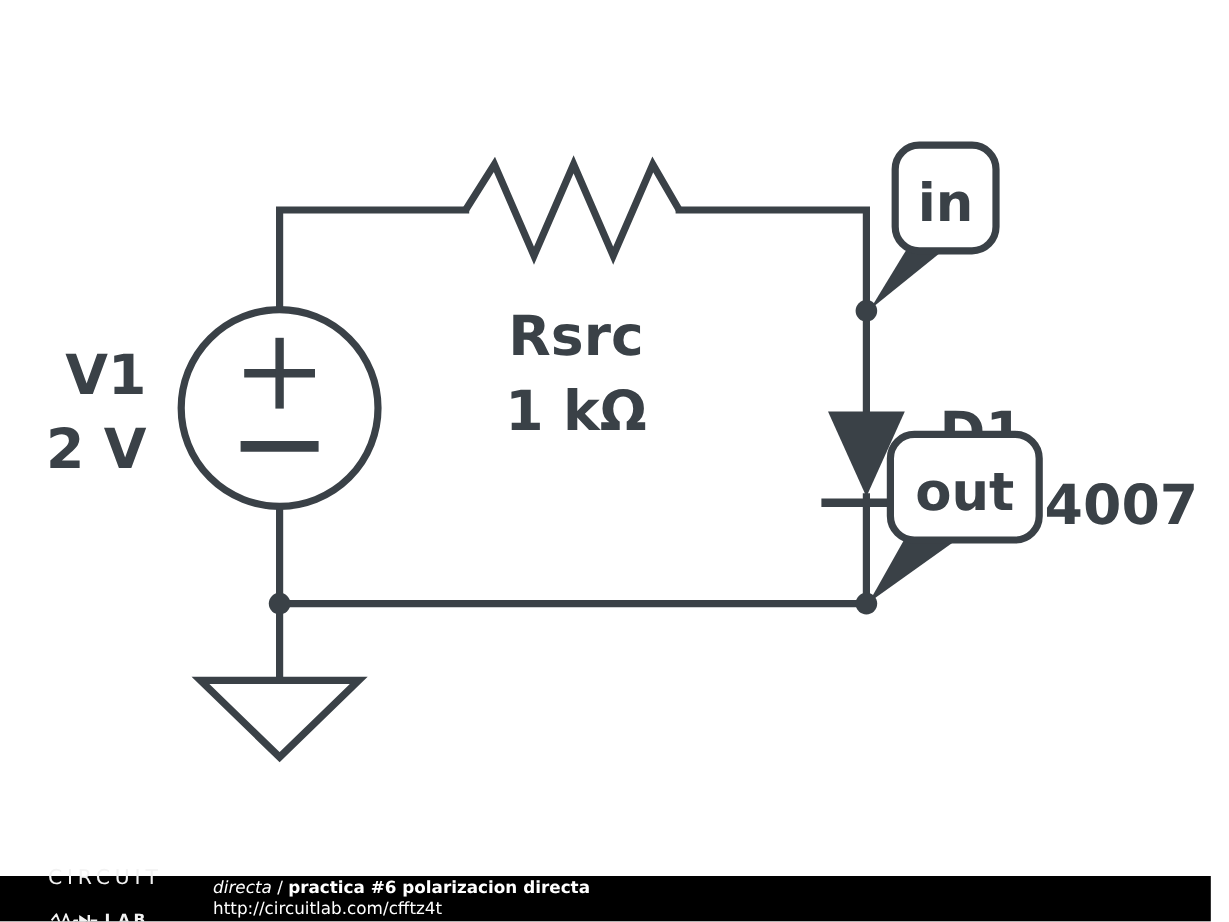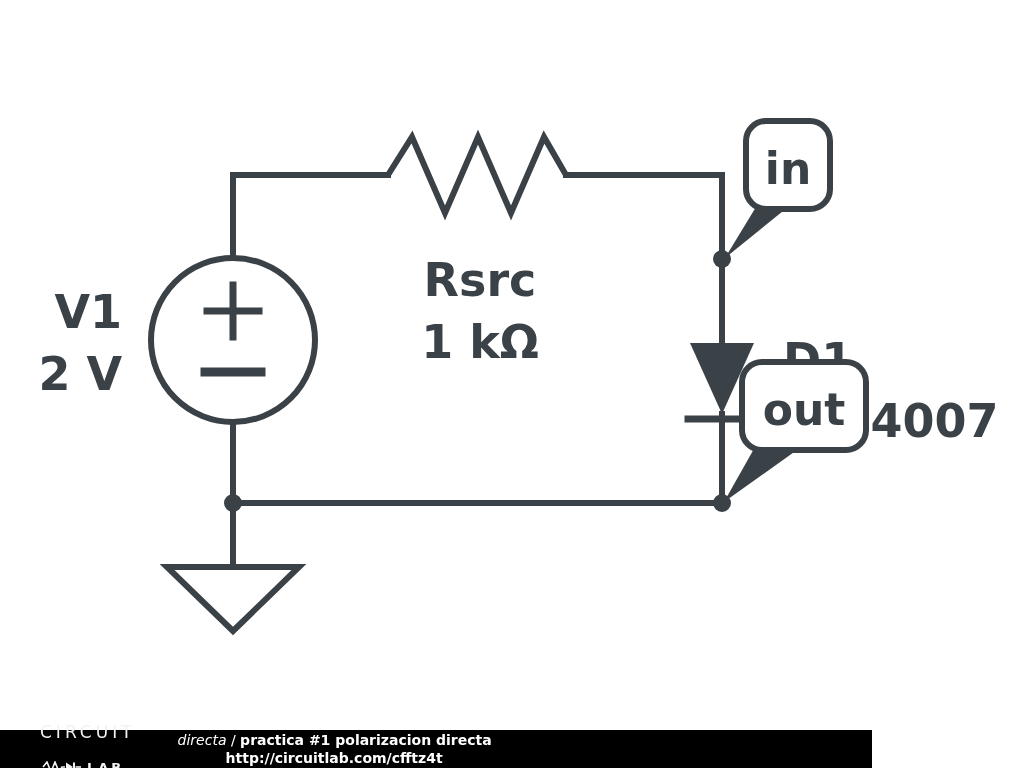--- a/index.html
+++ b/index.html
@@ -18,21 +18,21 @@
     fill: #3a4147;
     font-family: "DejaVu Sans", "Liberation Sans", sans-serif;
     font-weight: 700;
   }
   .lbl-big { font-size: 46px; }
   .lbl-node { font-size: 44px; }
 
   .footer {
     position: absolute;
     left: 0; bottom: 0;
-    width: 872px; height: 38px;
+    width: 1009px; height: 38px;
     background: #000000;
     color: #ffffff;
     display: flex;
     align-items: center;
   }
   .logo {
     margin-left: 40px;
     display: flex;
     flex-direction: column;
     line-height: 1;
@@ -58,21 +58,21 @@
     color: #f2f2f2;
   }
   .credit {
     margin-left: 42px;
     font-size: 14px;
     line-height: 1.3;
   }
   .credit .author { font-style: italic; font-weight: 400; }
   .credit .sep { font-weight: 400; }
   .credit .title { font-weight: 700; }
-  .credit .url { font-weight: 700; margin-left: 48px; }
+  .credit .url { font-weight: 400; }
 </style>
 </head>
 <body>
 
 <div class="stage">
 
   <svg class="schematic" width="1024" height="730" viewBox="0 0 1024 730" xmlns="http://www.w3.org/2000/svg">
 
     <g stroke="#3a4147" stroke-width="6" fill="none" stroke-linecap="square">
       <path d="M233,258 L233,175 L388,175"></path>
@@ -141,19 +141,19 @@
           <line x1="32" y1="1.5" x2="32" y2="10.5" stroke="#f2f2f2" stroke-width="2"></line>
           <line x1="33.5" y1="6" x2="39" y2="6" stroke="#f2f2f2" stroke-width="1.6"></line>
         </svg>
         <span class="logo-bottom">LAB</span>
       </span>
     </div>
     <div class="credit">
       <div>
         <span class="author">directa</span>
         <span class="sep">/</span>
-        <span class="title">practica #1 polarizacion directa</span>
+        <span class="title">practica #6 polarizacion directa</span>
       </div>
       <div class="url">http://circuitlab.com/cfftz4t</div>
     </div>
   </div>
 
 </div>
 
 </body></html>

